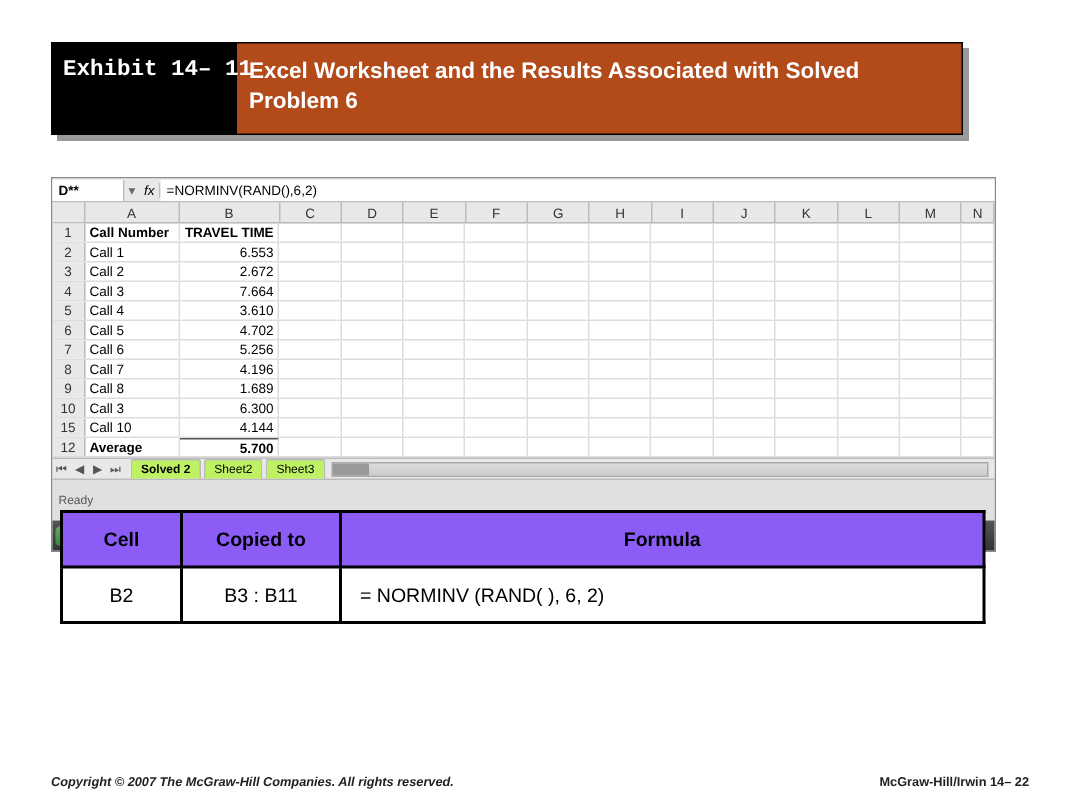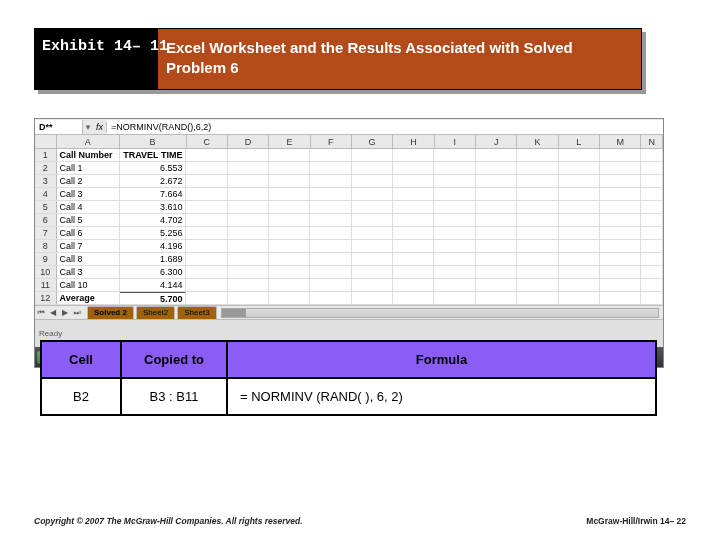--- a/index.html
+++ b/index.html
@@ -34,21 +34,21 @@
   .grid-row { display: flex; height: 13px; border-bottom: 1px solid #ddd; }
   .row-h { width: 22px; background: #e8e8e8; border-right: 1px solid #bbb; text-align: center; line-height: 13px; color: #333; }
   .cell { border-right: 1px solid #ddd; line-height: 13px; padding: 0 3px; overflow: hidden; white-space: nowrap; }
   .cell.right { text-align: right; }
   .cell.bold { font-weight: 700; }
   .grid-row.r12 .cell.cB { border-top: 1px solid #555; }
 
   .sheet-tabs { display: flex; align-items: center; background: #e8e8e8; height: 14px; border-top: 1px solid #bbb; font-size: 8px; }
   .nav-btn { width: 12px; text-align: center; color: #555; }
   .tabset { display: flex; gap: 2px; margin-left: 4px; }
-  .tab { padding: 0 6px; background: #a16207; border: 1px solid #bbb; border-bottom: none; border-radius: 2px 2px 0 0; line-height: 12px; }
+  .tab { padding: 0 6px; background: #bef264; border: 1px solid #bbb; border-bottom: none; border-radius: 2px 2px 0 0; line-height: 12px; }
   .tab.active { font-weight: 700; }
   .hscroll { flex: 1; margin: 0 4px; height: 10px; background: linear-gradient(#ddd,#ccc); border: 1px solid #aaa; position: relative; }
   .hscroll::after { content: ""; position: absolute; left: 0; top: 0; width: 24px; height: 100%; background: #999; }
 
   .status-row { display: flex; background: #e0e0e0; height: 28px; border-top: 1px solid #bbb; padding-left: 4px; font-size: 8px; color: #555; align-items: center; }
 
   .taskbar { display: flex; align-items: center; height: 20px; background: linear-gradient(#555,#333); color: #ddd; font-size: 8px; gap: 4px; padding: 0 2px; }
   .start { background: linear-gradient(#6a6,#383); color: #fff; padding: 2px 8px; border-radius: 3px; font-style: italic; font-weight: 700; }
   .task { background: #444; padding: 2px 6px; border-radius: 2px; white-space: nowrap; }
   .tray { margin-left: auto; display: flex; gap: 3px; padding-right: 4px; }
@@ -272,21 +272,21 @@
           <div class="cell cG"></div>
           <div class="cell cH"></div>
           <div class="cell cI"></div>
           <div class="cell cJ"></div>
           <div class="cell cK"></div>
           <div class="cell cL"></div>
           <div class="cell cM"></div>
           <div class="cell cN"></div>
         </div>
         <div class="grid-row r11">
-          <div class="row-h">11</div>
+          <div class="row-h">15</div>
           <div class="cell cA">Call 10</div>
           <div class="cell cB right">4.144</div>
           <div class="cell cC"></div>
           <div class="cell cD"></div>
           <div class="cell cE"></div>
           <div class="cell cF"></div>
           <div class="cell cG"></div>
           <div class="cell cH"></div>
           <div class="cell cI"></div>
           <div class="cell cJ"></div>

